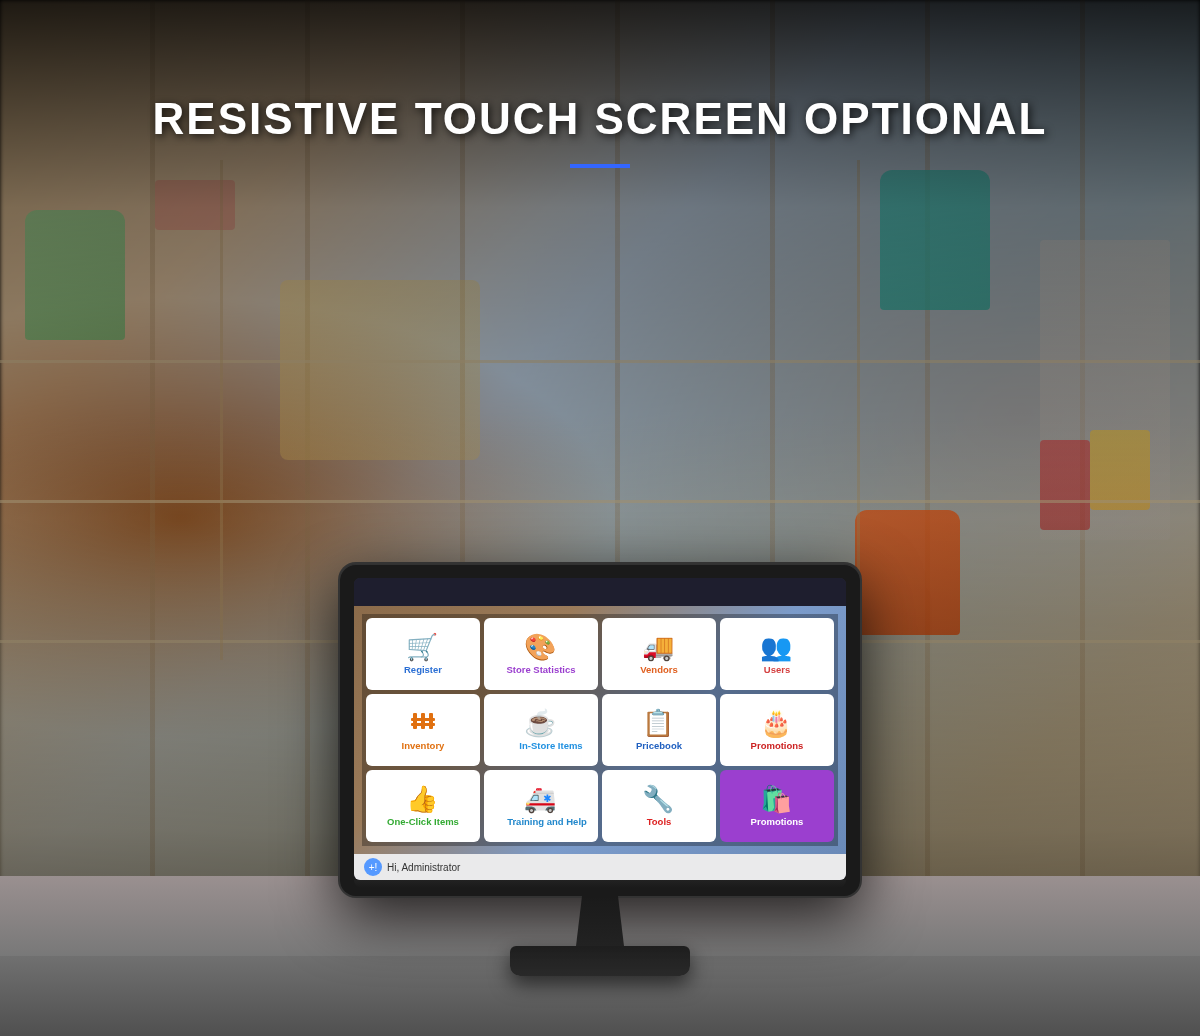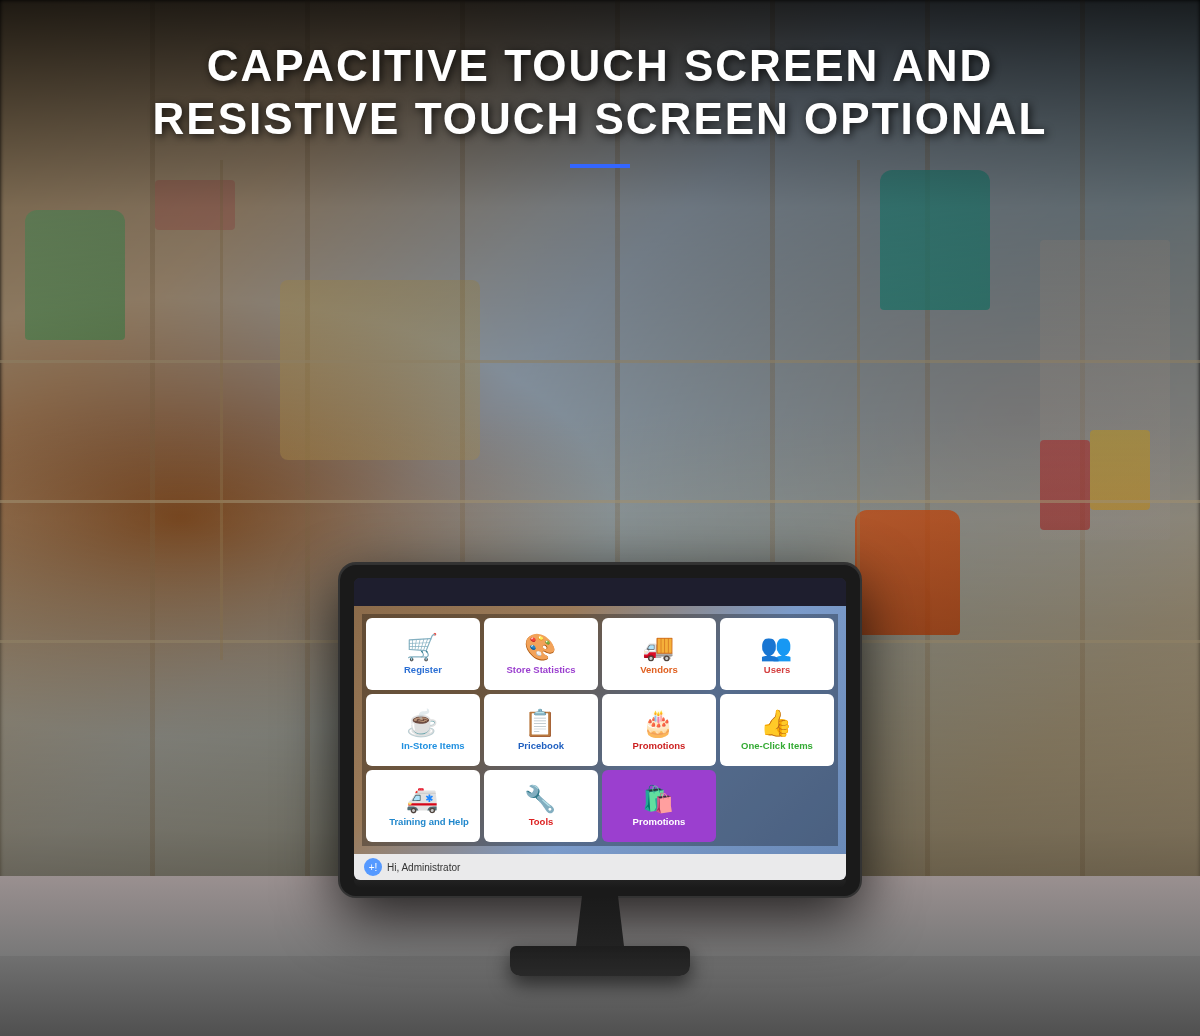--- a/index.html
+++ b/index.html
@@ -301,21 +301,21 @@
 <div style="position:absolute;left:220px;top:160px;z-index:0;width:3px;height:500px;background:rgba(180,150,100,0.4);"></div>
 <div style="position:absolute;right:340px;top:160px;z-index:0;width:3px;height:500px;background:rgba(180,150,100,0.4);"></div>
 
 <div class="bg-image"></div>
 
 <div class="counter-surface"></div>
 <div class="counter-front"></div>
 
 <div class="header-area">
   <h1 class="main-title">
-    <span>CAPACITIVE TOUCH SCREEN AND</span><br>
+    <br>
     <span>RESISTIVE TOUCH SCREEN OPTIONAL</span>
   </h1>
   <div class="blue-line"></div>
 </div>
 
 <div class="monitor-area">
   <div class="monitor-frame">
     <div class="monitor-screen">
       <div class="screen-top-bar"></div>
       <div class="screen-bg">
@@ -329,20 +329,30 @@
               <div class="app-icon">🎨</div>
               <div class="app-label">Store Statistics</div>
             </div>
             <div class="app-tile tile-vendors">
               <div class="app-icon">🚚</div>
               <div class="app-label">Vendors</div>
             </div>
             <div class="app-tile tile-users">
               <div class="app-icon">👥</div>
               <div class="app-label">Users</div>
+            </div>
+            <div class="app-tile tile-inventory">
+              <div class="app-icon" style="color: rgb(224, 112, 16);"><svg width="26" height="22" viewBox="0 0 26 22">
+                  <rect x="1" y="8" width="24" height="3" fill="currentColor" rx="1"></rect>
+                  <rect x="1" y="13" width="24" height="3" fill="currentColor" rx="1"></rect>
+                  <rect x="3" y="3" width="4" height="16" fill="currentColor" rx="1"></rect>
+                  <rect x="11" y="3" width="4" height="16" fill="currentColor" rx="1"></rect>
+                  <rect x="19" y="3" width="4" height="16" fill="currentColor" rx="1"></rect>
+                </svg></div>
+              <div class="app-label">Inventory</div>
             </div>
             <div class="app-tile tile-instore">
               <div class="app-icon">☕</div>
               <div class="app-label">In-Store Items</div>
             </div>
             <div class="app-tile tile-pricebook">
               <div class="app-icon">📋</div>
               <div class="app-label">Pricebook</div>
             </div>
             <div class="app-tile tile-promotions">

